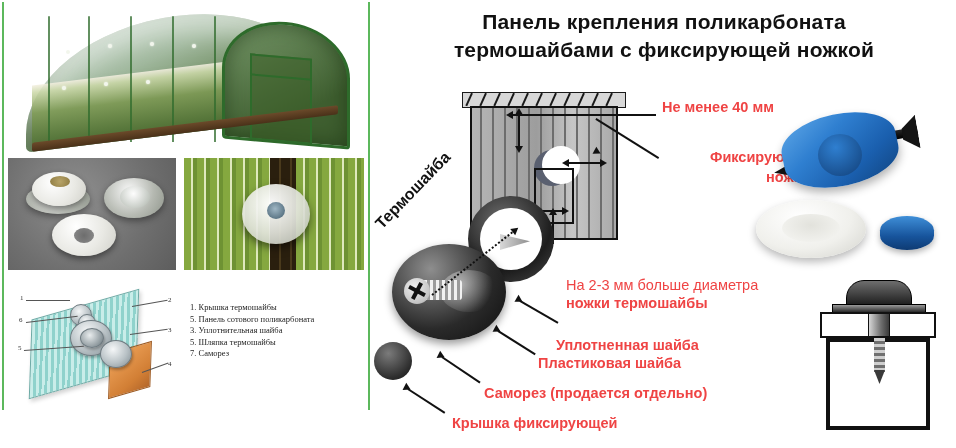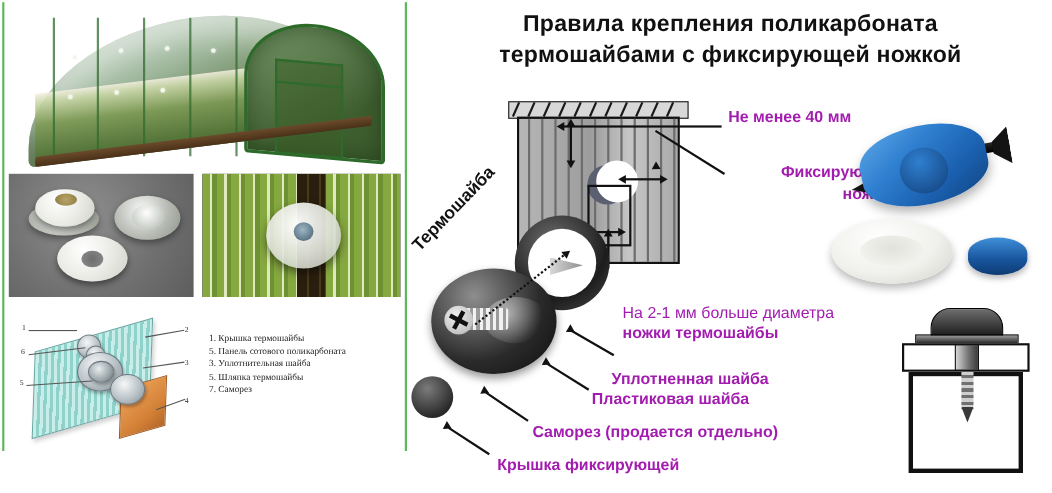--- a/index.html
+++ b/index.html
@@ -136,21 +136,21 @@
   .tw-cross-v{position:absolute;left:45px;top:86px;width:4px;height:18px;background:#111;transform:rotate(28deg);}
   .tw-cap{position:absolute;left:4px;top:146px;width:38px;height:38px;border-radius:50%;
       background:radial-gradient(circle at 38% 30%,#7b7b7b,#2c2c2c 70%,#161616);}
   .tw-tip{position:absolute;left:130px;top:38px;width:30px;height:16px;
       background:linear-gradient(90deg,#d8d8d8,#8e8e8e);clip-path:polygon(0 0,100% 45%,0 100%);}
 
   #tw-rot-label{left:372px;top:220px;font-size:16px;font-weight:bold;color:#111;
       transform:rotate(-46deg);transform-origin:left top;white-space:nowrap;}
 
   
-  .lbl{position:absolute;font-size:14.5px;font-weight:bold;color:#a21caf;white-space:nowrap;line-height:18px;}
+  .lbl{position:absolute;font-size:14.5px;font-weight:bold;color:#ef4444;white-space:nowrap;line-height:18px;}
   .lbl-reg{font-weight:normal;}
 
   
   #blue-washer-illus{left:752px;top:108px;width:200px;height:158px;}
   .bw-body{position:absolute;left:30px;top:6px;width:116px;height:72px;border-radius:50%/40%;
       background:linear-gradient(145deg,#5fa8e8 0%,#2f7fd0 35%,#1a5fae 70%,#11447f 100%);
       transform:rotate(-12deg);box-shadow:0 5px 10px rgba(0,0,0,.3);}
   .bw-hub{position:absolute;left:66px;top:26px;width:44px;height:42px;border-radius:50%;
       background:radial-gradient(circle at 40% 32%,#2f7fd0,#113f78);}
   .bw-stem{position:absolute;left:34px;top:46px;width:46px;height:16px;
@@ -268,21 +268,21 @@
       <li>3. Уплотнительная шайба</li>
       <li>5. Шляпка термошайбы</li>
       <li>7. Саморез</li>
     </ol>
   </div>
 </div>
 
 <div class="abs" id="right-panel"></div>
 
 <div class="abs" id="diagram-title">
-  <div>Правила  крепления  поликарбоната</div>
+  <div>Панель  крепления  поликарбоната</div>
   <div>термошайбами с фиксирующей ножкой</div>
 </div>
 
 <div class="abs" id="pc-sheet">
   <div class="pc-top">
     <div class="pc-diag" style="left:8px;"></div>
     <div class="pc-diag" style="left:22px;"></div>
     <div class="pc-diag" style="left:36px;"></div>
     <div class="pc-diag" style="left:50px;"></div>
     <div class="pc-diag" style="left:64px;"></div>
@@ -333,21 +333,21 @@
 <div class="lead" style="left:596px;top:118px;width:74px;transform:rotate(32deg);"></div>
 <div class="ah ah-l" style="left:592px;top:148px;transform:rotate(-32deg);"></div>
 
 <div class="lbl abs" style="left:662px;top:98px;">Не менее 40 мм</div>
 
 <div class="lbl abs" style="left:710px;top:148px;">Фиксирующая</div>
 <div class="lbl abs" style="left:766px;top:168px;">ножка</div>
 <div class="lead" style="left:836px;top:160px;width:38px;transform:rotate(12deg);"></div>
 <div class="ah ah-r" style="left:872px;top:164px;"></div>
 
-<div class="lbl abs lbl-reg" style="left:566px;top:276px;">На 2-1 мм больше диаметра</div>
+<div class="lbl abs lbl-reg" style="left:566px;top:276px;">На 2-3 мм больше диаметра</div>
 <div class="lbl abs" style="left:566px;top:294px;text-align:right;">ножки термошайбы</div>
 
 <div class="lbl abs" style="left:556px;top:336px;">Уплотненная шайба</div>
 <div class="lead" style="left:520px;top:300px;width:44px;transform:rotate(30deg);"></div>
 <div class="ah ah-l" style="left:514px;top:296px;transform:rotate(-30deg);"></div>
 
 <div class="lbl abs" style="left:538px;top:354px;">Пластиковая шайба</div>
 <div class="lead" style="left:498px;top:330px;width:44px;transform:rotate(32deg);"></div>
 <div class="ah ah-l" style="left:492px;top:326px;transform:rotate(-32deg);"></div>
 

